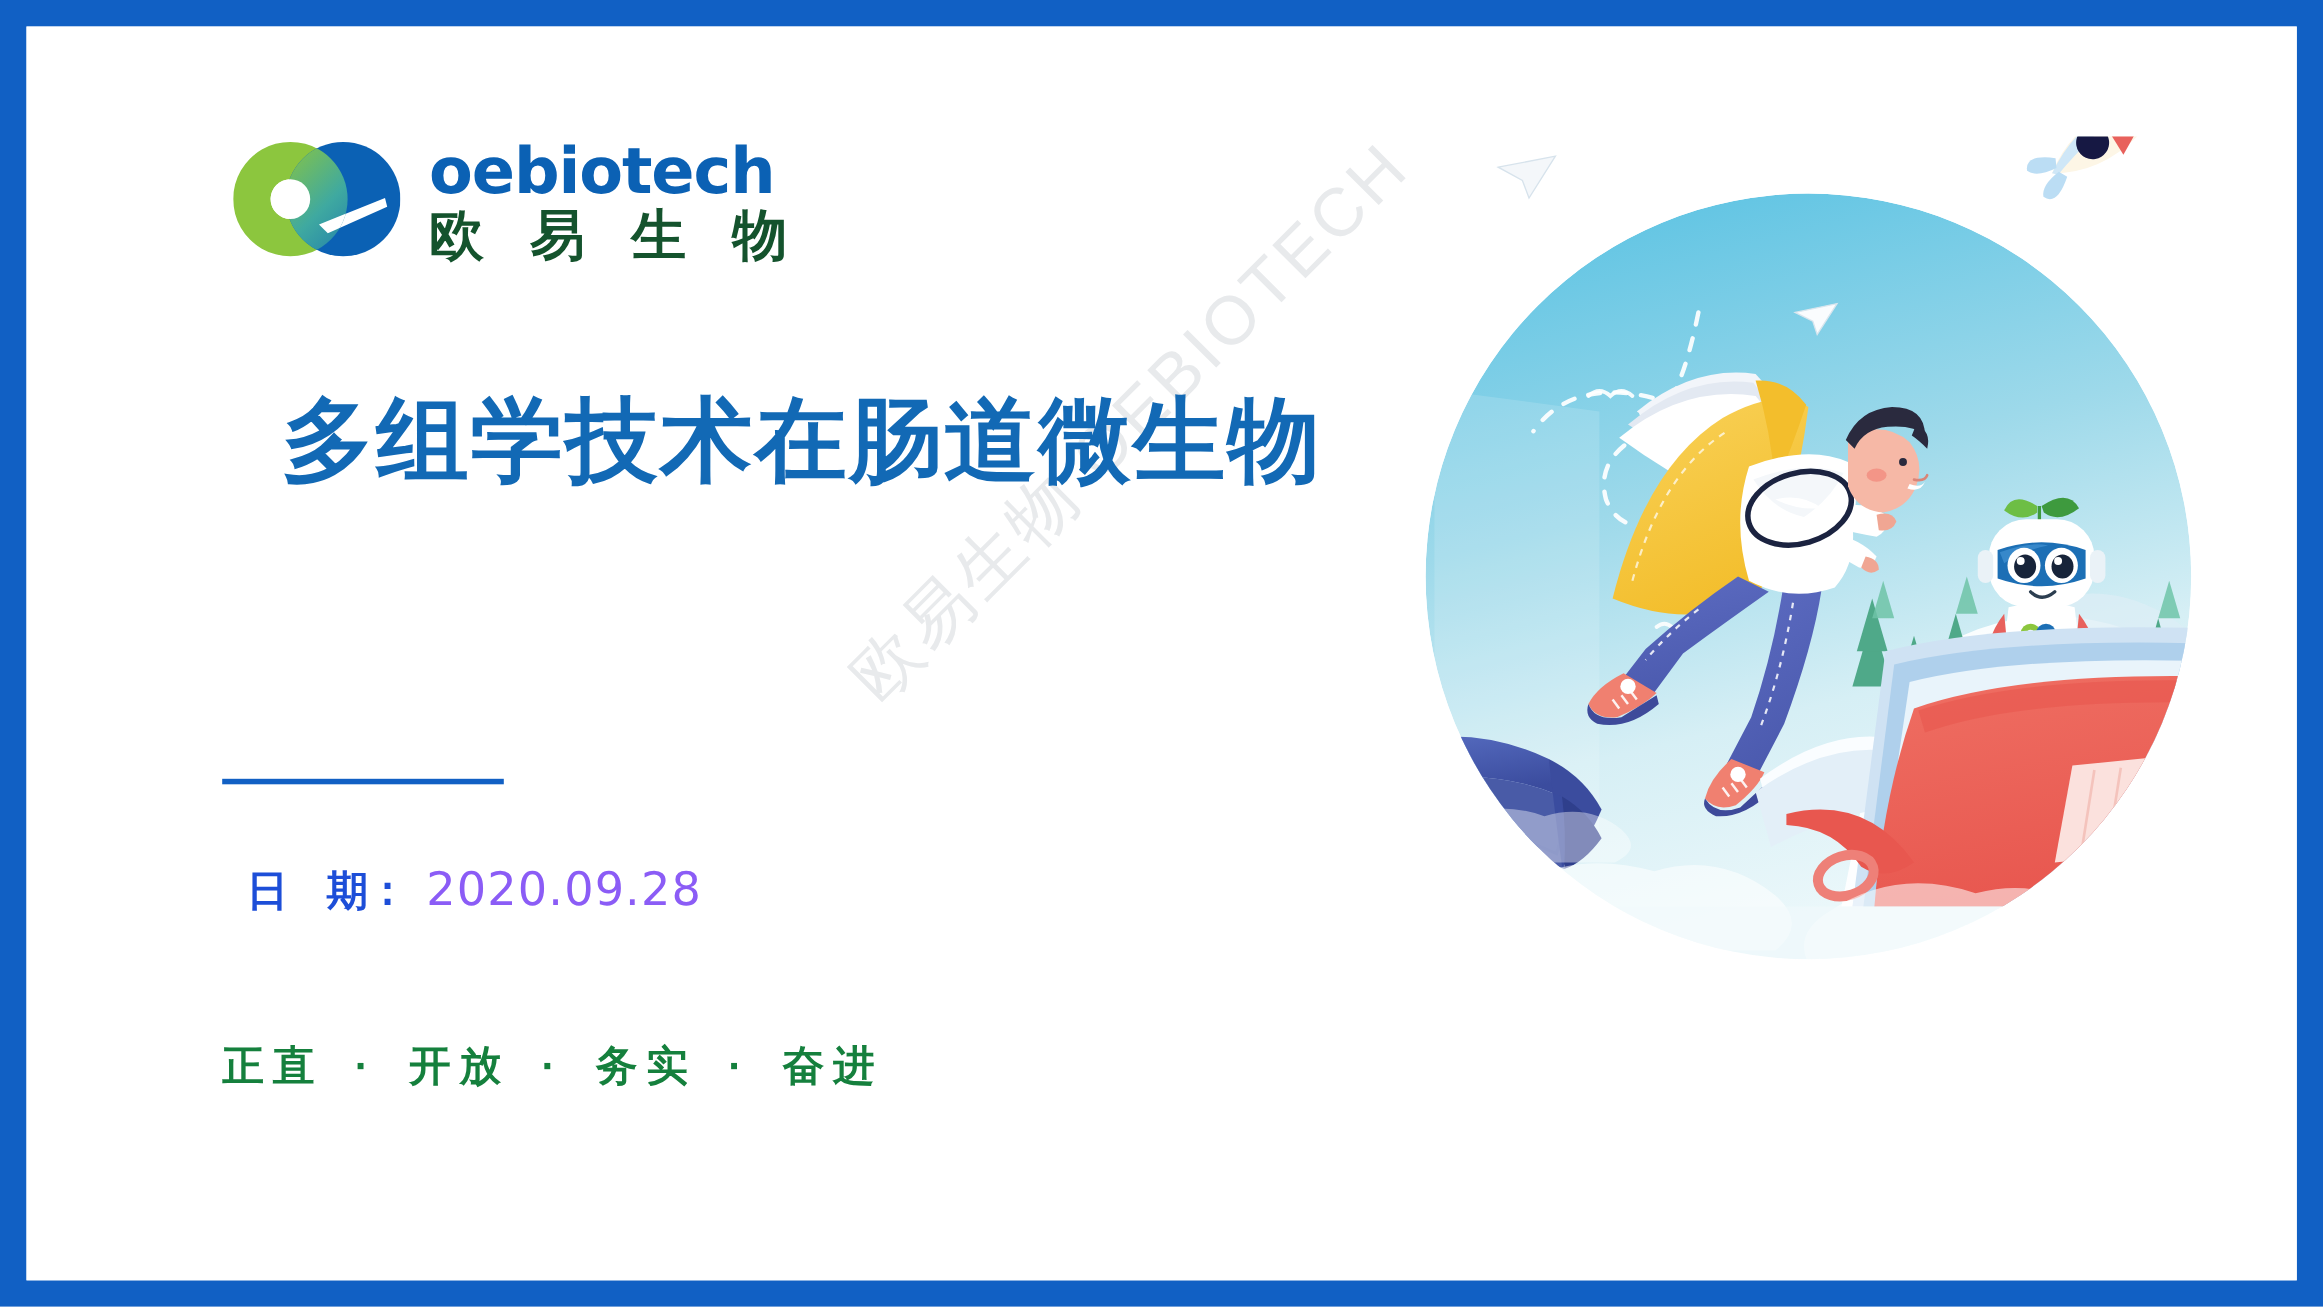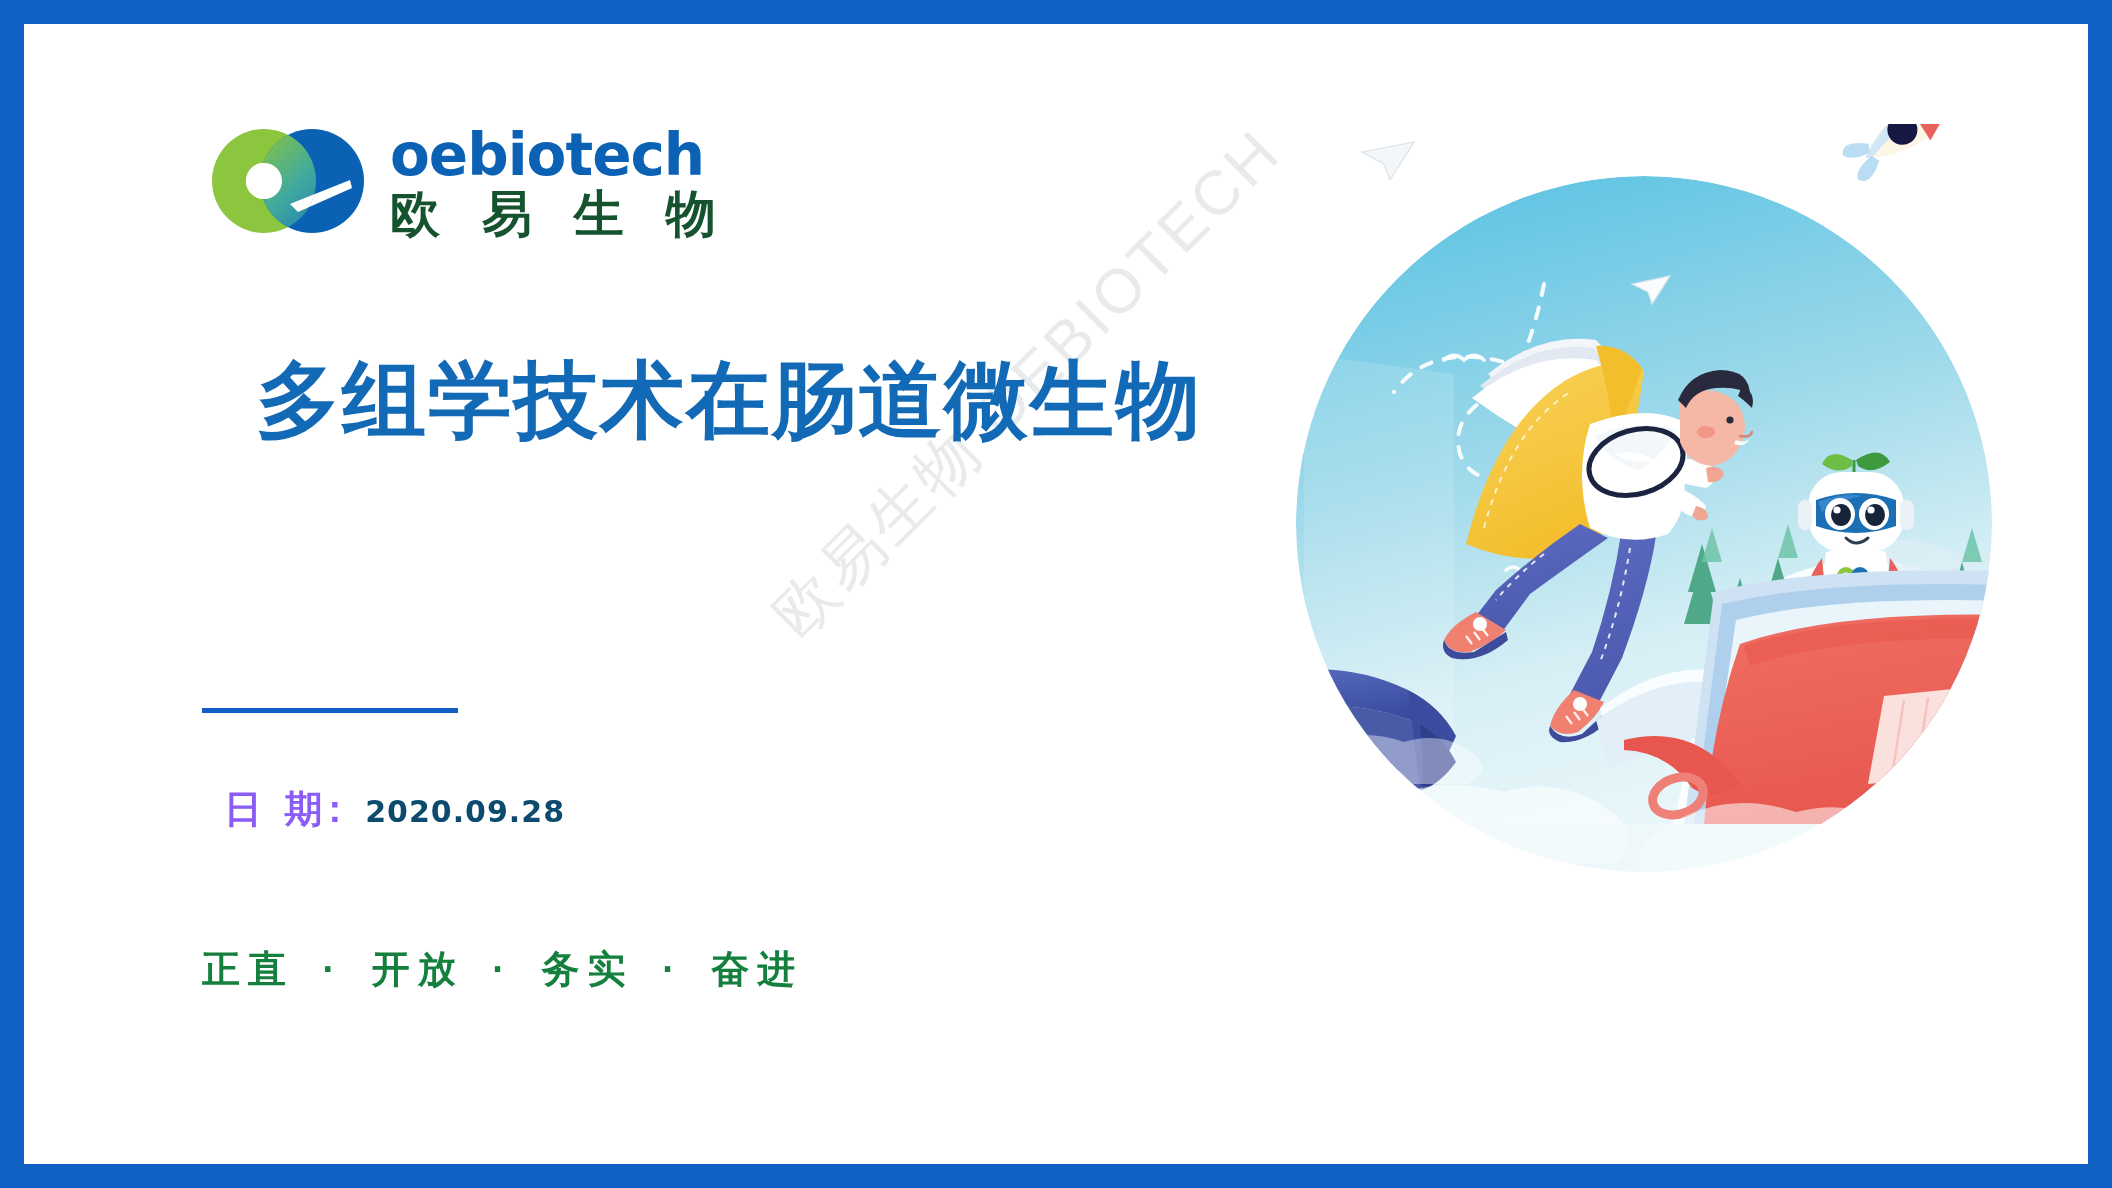--- a/index.html
+++ b/index.html
@@ -31,22 +31,22 @@
   
   .title{position:absolute;left:178px;top:322px;width:1000px;}
   .title-line{font-size:84px;font-weight:700;color:#1269B5;line-height:1.30;
               letter-spacing:2px;font-family:"DejaVu Sans",sans-serif;text-align:right;}
 
   
   .divider{position:absolute;left:178px;top:684px;width:256px;height:5px;background:#1160C4;}
 
   
   .date-row{position:absolute;left:200px;top:760px;display:flex;align-items:baseline;gap:18px;}
-  .date-label{font-size:38px;font-weight:700;color:#8b5cf6;letter-spacing:6px;}
-  .date-value{font-size:30px;font-weight:700;color:#0c4a6e;letter-spacing:1px;
+  .date-label{font-size:38px;font-weight:700;color:#1d4ed8;letter-spacing:6px;font-family:Liberation Mono, monospace;}
+  .date-value{font-size:42px;font-weight:400;color:#8b5cf6;letter-spacing:1px;
               font-family:"DejaVu Sans",sans-serif;}
 
   
   .tagline{position:absolute;left:178px;top:920px;font-size:38px;font-weight:700;
            color:#15803d;letter-spacing:8px;}
   .tagline .dot{padding:0 10px;}
 
   
   .illo{position:absolute;left:1220px;top:100px;width:800px;height:800px;}
   .illo svg{display:block;}

